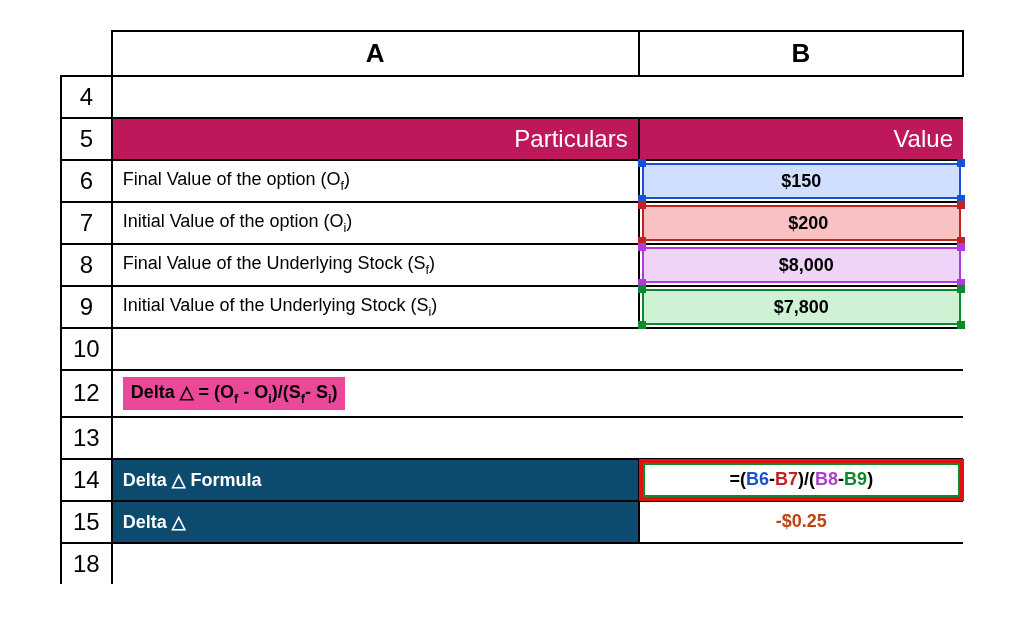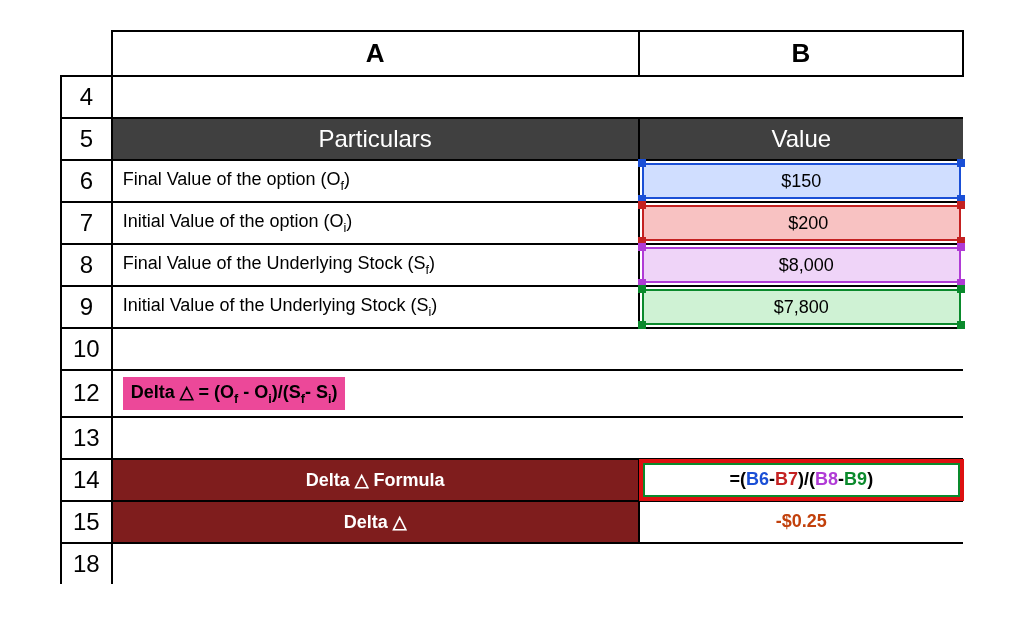--- a/index.html
+++ b/index.html
@@ -29,24 +29,24 @@
     }
     .col-hdr {
       text-align: center;
       font-weight: bold;
       font-size: 26px;
       background: #fff;
     }
     .col-a { width: 520px; }
     .col-b { width: 320px; text-align: center; }
     .green-hdr {
-      background: #404040;
+      background: #be185d;
       color: #fff;
       font-weight: normal;
-      text-align: center;
+      text-align: right;
       font-size: 24px;
     }
 
     
     .hl {
       position: relative;
     }
     .hl::before {
       content: "";
       position: absolute;
@@ -66,34 +66,33 @@
     .hl .br { bottom: -2px; right: -2px; }
 
     .hl-blue  { color: #1a4fd6; }
     .hl-blue::before  { border-color:#1a4fd6; background: rgba(120,160,255,0.35); }
     .hl-red   { color: #c42121; padding-left: 24px; }
     .hl-red::before   { border-color:#c42121; background: rgba(240,120,120,0.45); }
     .hl-purple{ color: #b03bd6; padding-left: 20px; }
     .hl-purple::before{ border-color:#b03bd6; background: rgba(220,160,240,0.45); }
     .hl-green { color: #0a8a2c; }
     .hl-green::before { border-color:#0a8a2c; background: rgba(160,230,170,0.5); }
-    .val { color:#000; position:relative; z-index:1; }
+    .val { color:#000; position:relative; z-index:1;font-weight:bold; }
 
     .yellow-hl {
       background: #ec4899;
       font-weight: bold;
       padding: 4px 8px;
       display: inline-block;
     }
 
     .grey-row td.col-a, .grey-row td.col-b.grey {
-      background: #7f1d1d;
+      background: #0c4a6e;
       color: #fff;
       font-weight: bold;
-      text-align: center;
     }
 
     .formula-box {
       position: relative;
       text-align: center;
       background:#fff;
       color:#000;
       font-weight: bold;
     }
     .formula-box::before {

